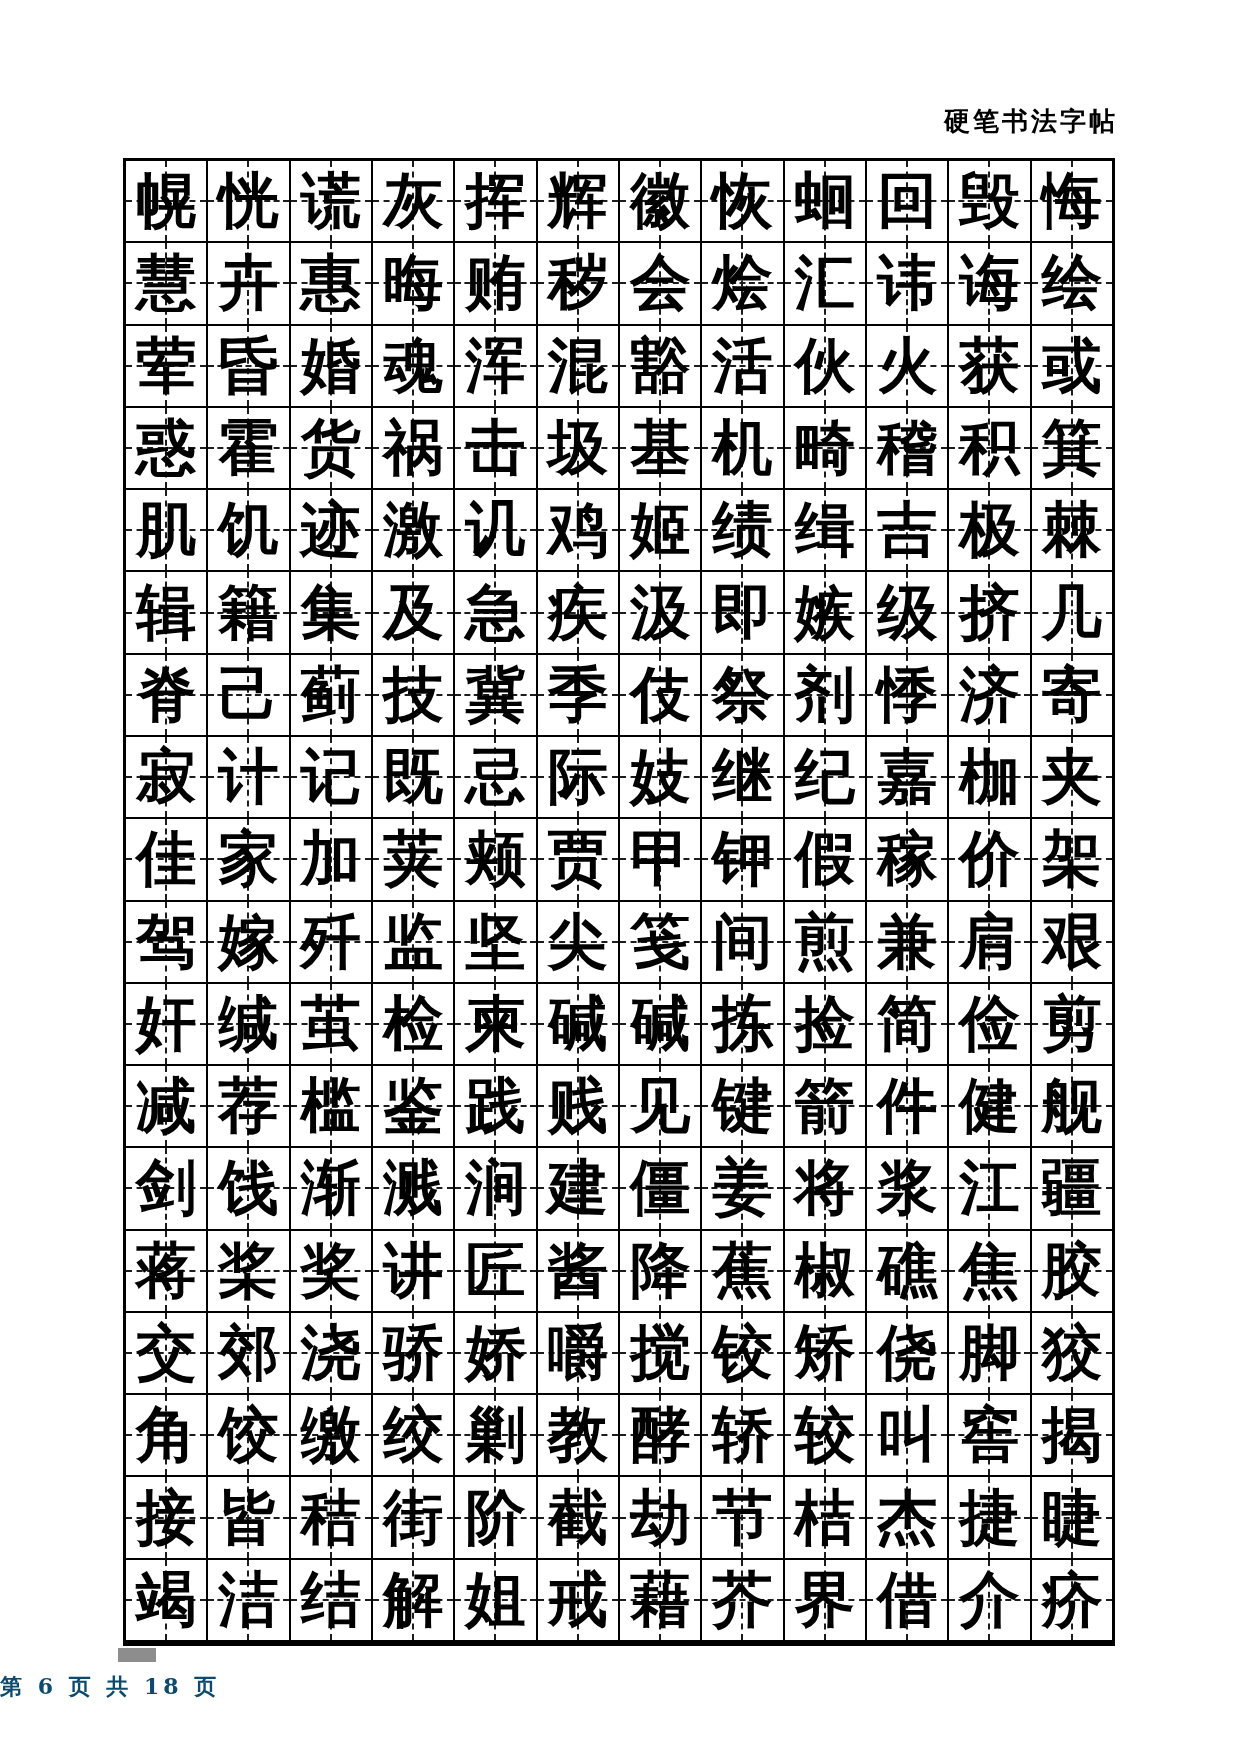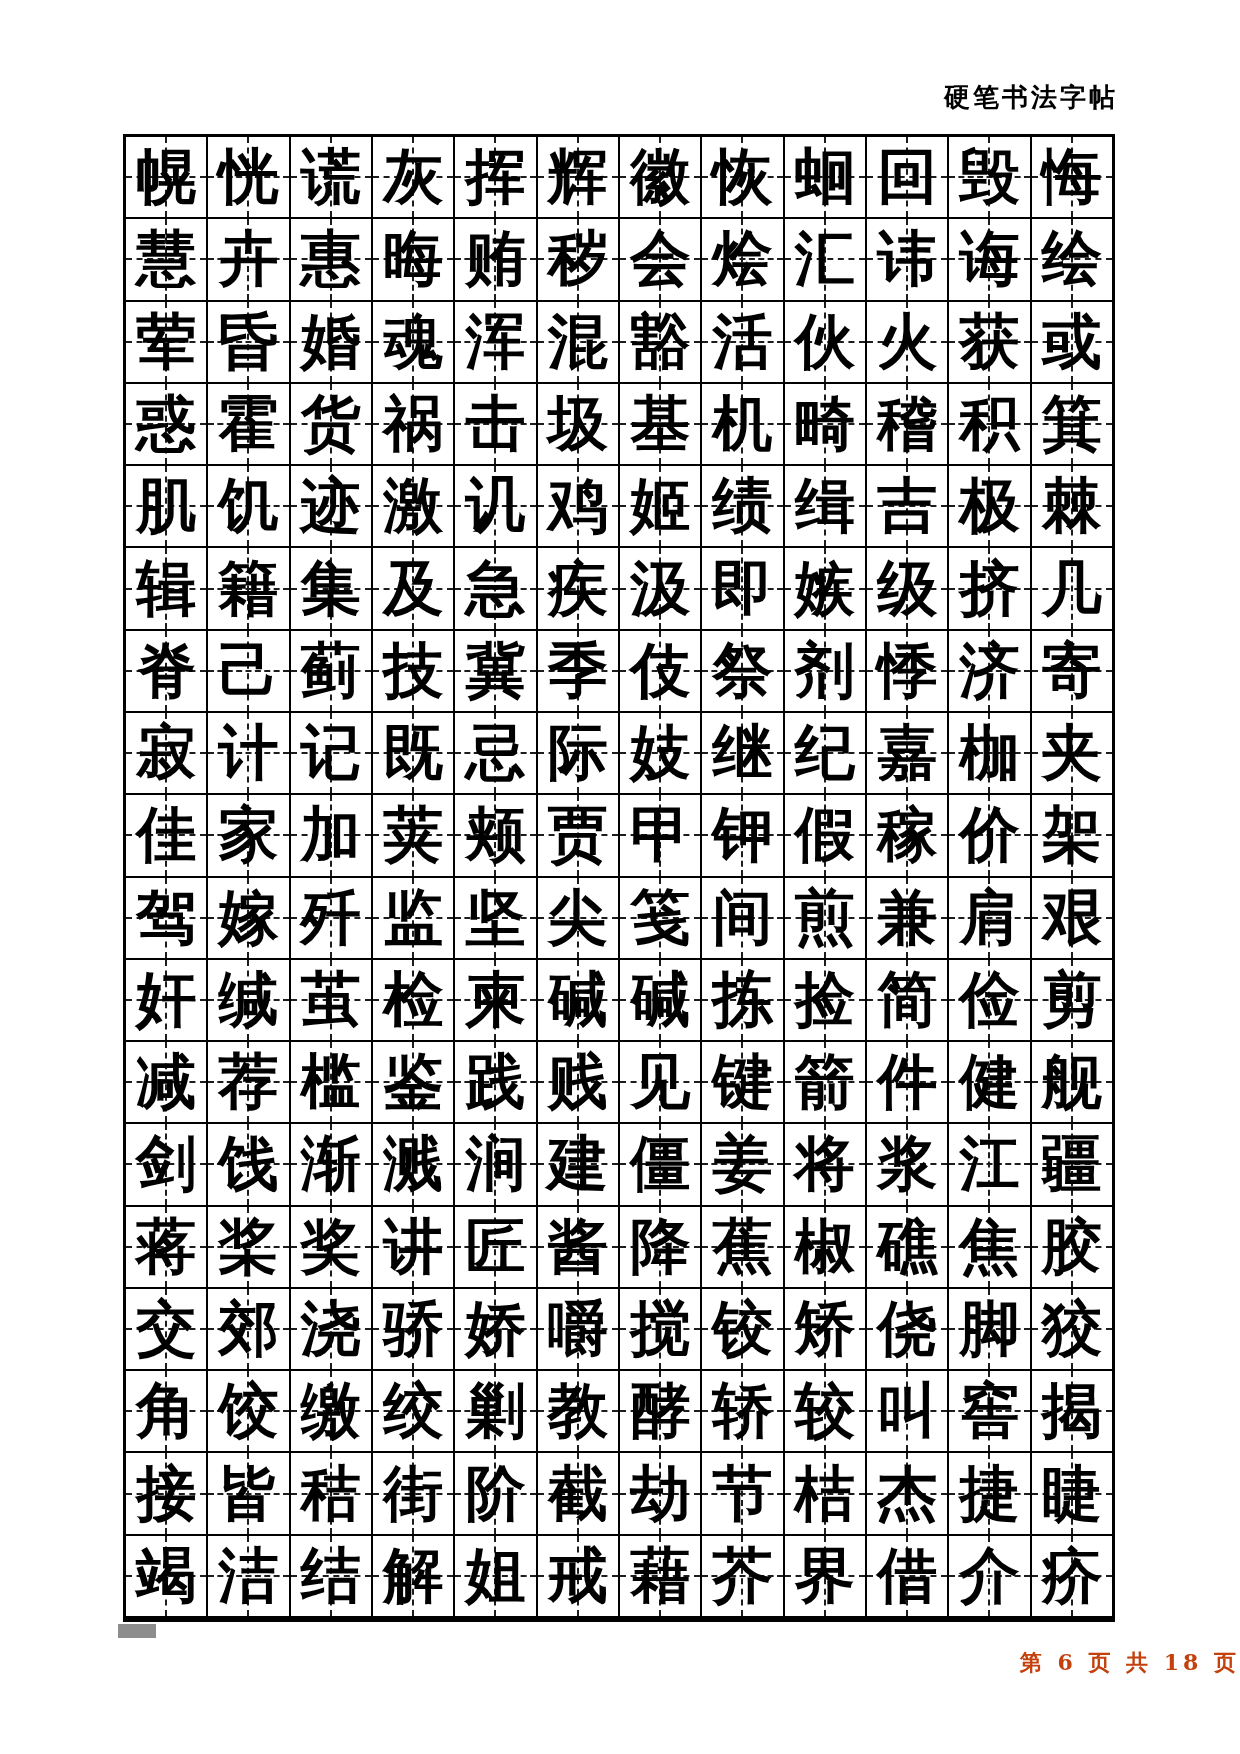--- a/index.html
+++ b/index.html
@@ -1,20 +1,20 @@
 <!DOCTYPE html>
 <html><head>
 <meta charset="utf-8">
 <style>
   html,body{margin:0;padding:0;}
   body{
     width:1240px;height:1754px;position:relative;background:#ffffff;
     font-family:"DejaVu Sans","Liberation Sans",sans-serif;color:#000;
   }
-  .page{position:absolute;inset:0;background:#fff;}
+  .page{position:absolute;inset:0;background:#fff;margin-top:24px;}
   .header{
     position:absolute;top:80px;right:122px;
     font-size:26px;font-weight:bold;letter-spacing:3px;color:#000;
   }
   .grid{
     position:absolute;left:123px;top:134px;width:992px;height:1488px;
     display:grid;grid-template-columns:repeat(12,1fr);grid-template-rows:repeat(18,1fr);
     border:2px solid #000;border-bottom-width:5px;box-sizing:border-box;background:#fff;
   }
   .cell{
@@ -28,23 +28,23 @@
   }
   .cell::after{
     content:"";position:absolute;top:0;bottom:0;left:50%;margin-left:-1px;
     border-left:2px dashed #1c1c1c;
   }
   .char{
     position:relative;z-index:2;font-size:60px;line-height:1;font-weight:600;
     color:#000;transform:translateY(-1px);
   }
   .footer{
-    position:absolute;top:1648px;left:0;width:100%;text-align:right;
+    position:absolute;top:1648px;left:0;width:100%;text-align:left;
     font-family:"DejaVu Serif","Liberation Serif",serif;
-    font-size:22px;font-weight:bold;letter-spacing:4px;color:#c2410c;
+    font-size:22px;font-weight:bold;letter-spacing:4px;color:#0c4a6e;
   }
   .artifact{
     position:absolute;left:118px;top:1624px;width:38px;height:14px;background:#8d8d8d;
   }
 </style>
 </head>
 <body>
 
 <div class="page">
 

